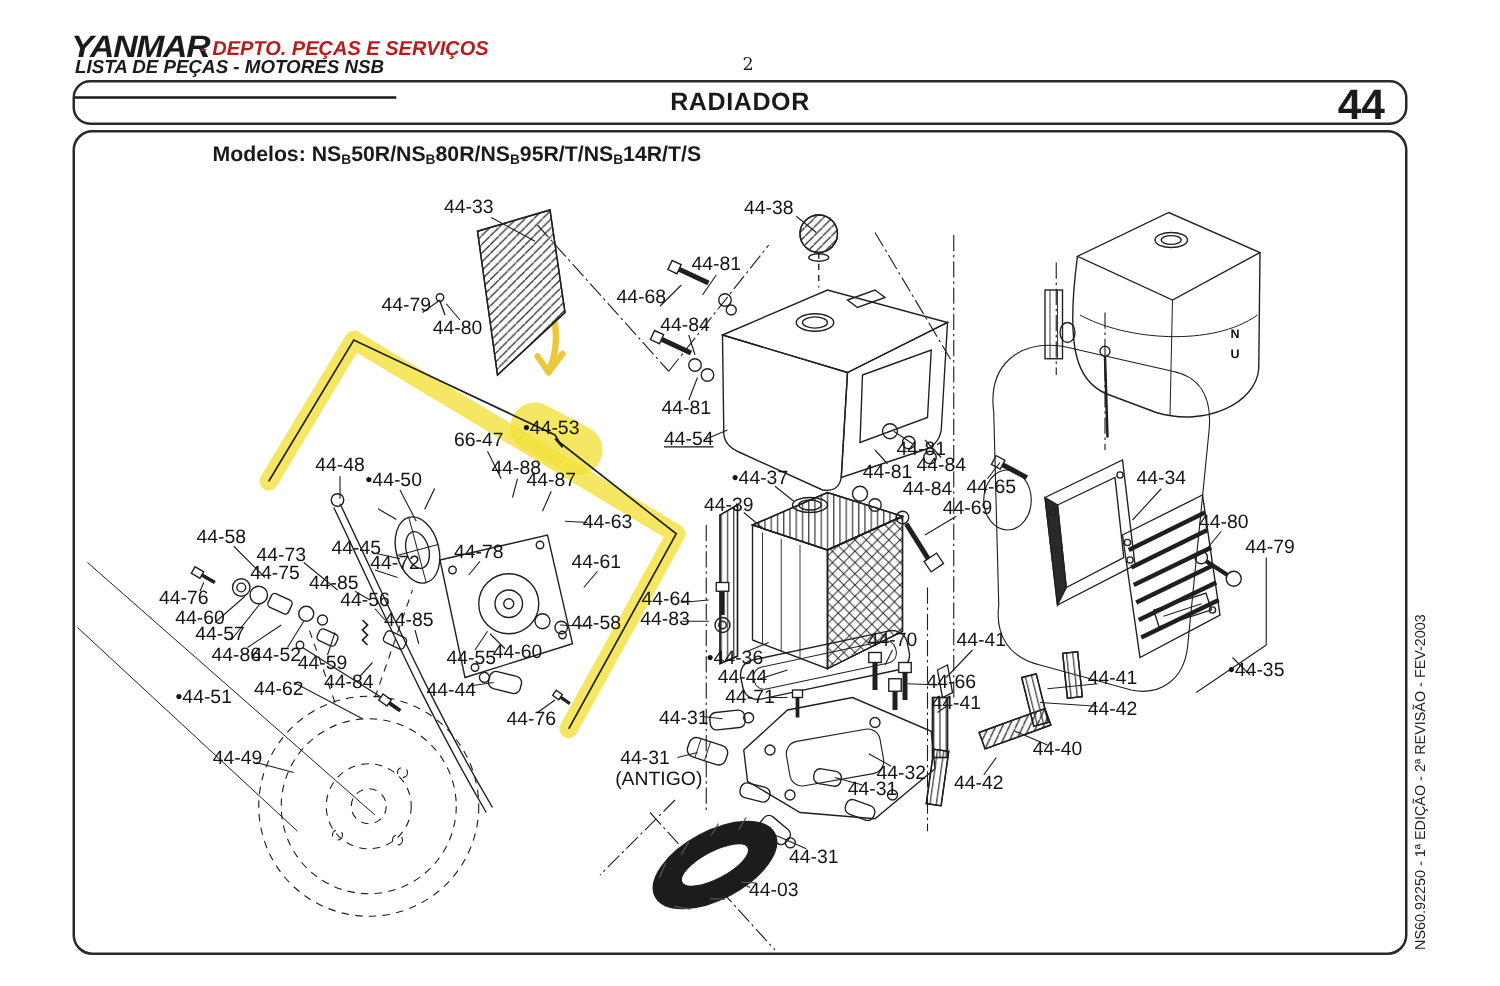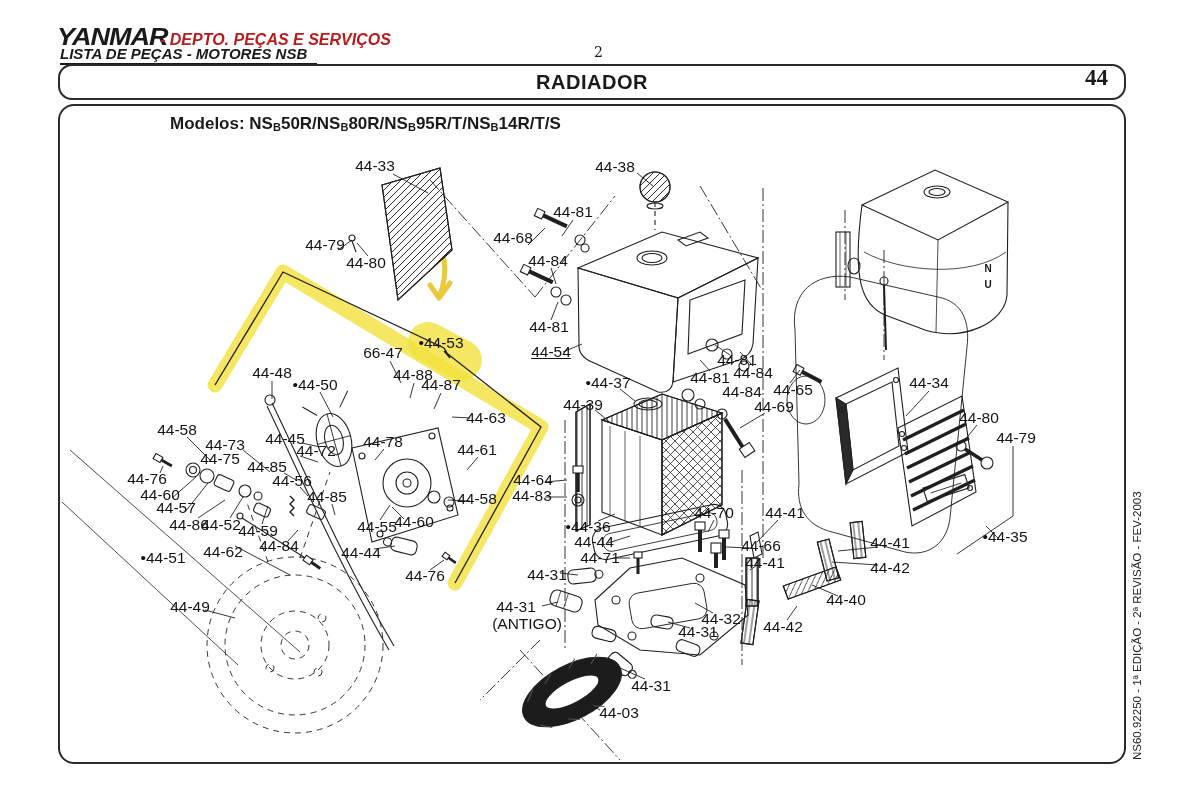--- a/index.html
+++ b/index.html
@@ -3,28 +3,28 @@
 <meta charset="utf-8">
 <style>
   html,body{margin:0;padding:0;background:#fff;}
   #app{position:relative;width:1200px;height:789px;background:#fff;overflow:hidden;
        font-family:"Liberation Sans",sans-serif;color:#1a1a1a;}
   
   .brand{position:absolute;left:57px;top:22px;font-size:27px;font-weight:bold;font-style:italic;
          letter-spacing:-1px;transform:scaleY(.92);}
   .dept{position:absolute;left:160px;top:31px;font-size:16px;font-style:italic;font-weight:bold;color:#b91c1c;}
   .listline{position:absolute;left:60px;top:45px;font-size:15px;font-weight:bold;font-style:italic;
-            border-bottom:2px solid #1a1a1a;padding-bottom:1px;padding-right:10px;}
+            border-bottom:2px solid #1a1a1a;padding-bottom:15px;padding-right:10px;}
   .listline .plain{font-style:normal;font-style:italic;}
   .pagenum{position:absolute;left:594px;top:44px;font-size:14px;font-family:"DejaVu Serif",serif;}
   .titlebar{position:absolute;left:58px;top:64px;width:1068px;height:36px;border:2px solid #2a2a2a;
             border-radius:14px;box-sizing:border-box;}
   .titlebar .title{position:absolute;left:0;right:0;top:5px;text-align:center;font-size:20px;
                    font-weight:bold;letter-spacing:.5px;}
-  .titlebar .secnum{position:absolute;right:16px;top:-1px;font-size:23px;font-weight:bold;font-family:Liberation Serif, serif;}
+  .titlebar .secnum{position:absolute;right:16px;top:-1px;font-size:34px;font-weight:bold;}
   
   .frame{position:absolute;left:58px;top:104px;width:1068px;height:660px;border:2px solid #2a2a2a;
          border-radius:16px;box-sizing:border-box;}
   .models{position:absolute;left:170px;top:114px;font-size:17px;font-weight:bold;}
   .models sub{font-size:11px;vertical-align:-2px;font-weight:bold;}
   
   #art{position:absolute;left:0;top:0;pointer-events:none;}
   #labels{position:absolute;left:0;top:0;width:1200px;height:789px;pointer-events:none;}
   .plabel{position:absolute;transform:translate(-50%,-50%);font-size:15.5px;white-space:nowrap;
           color:#141414;letter-spacing:0;}

